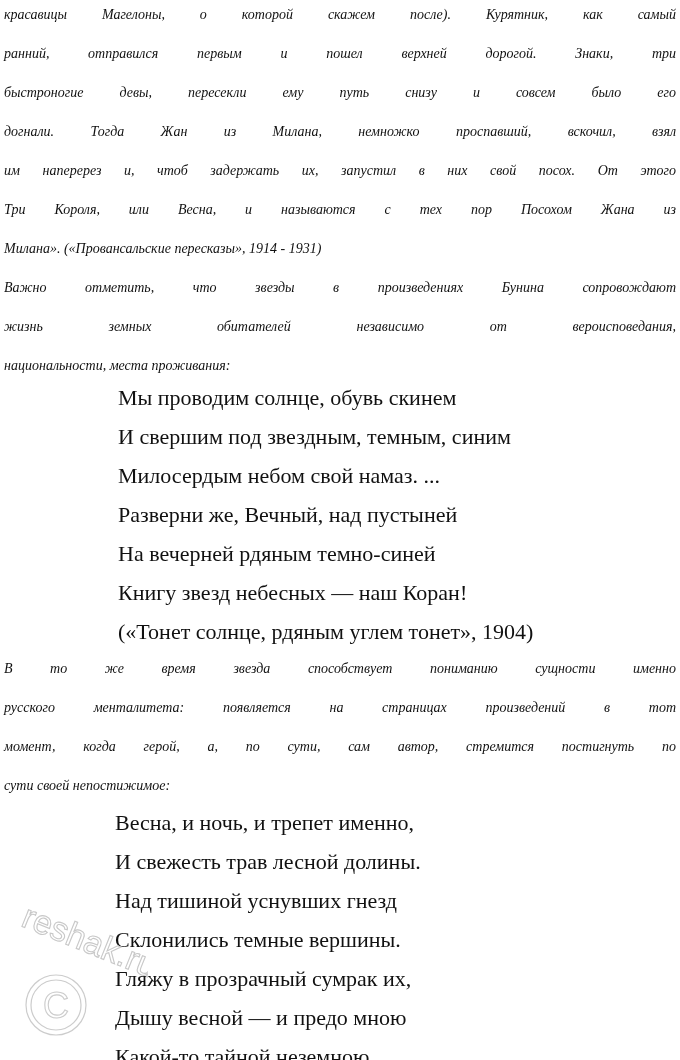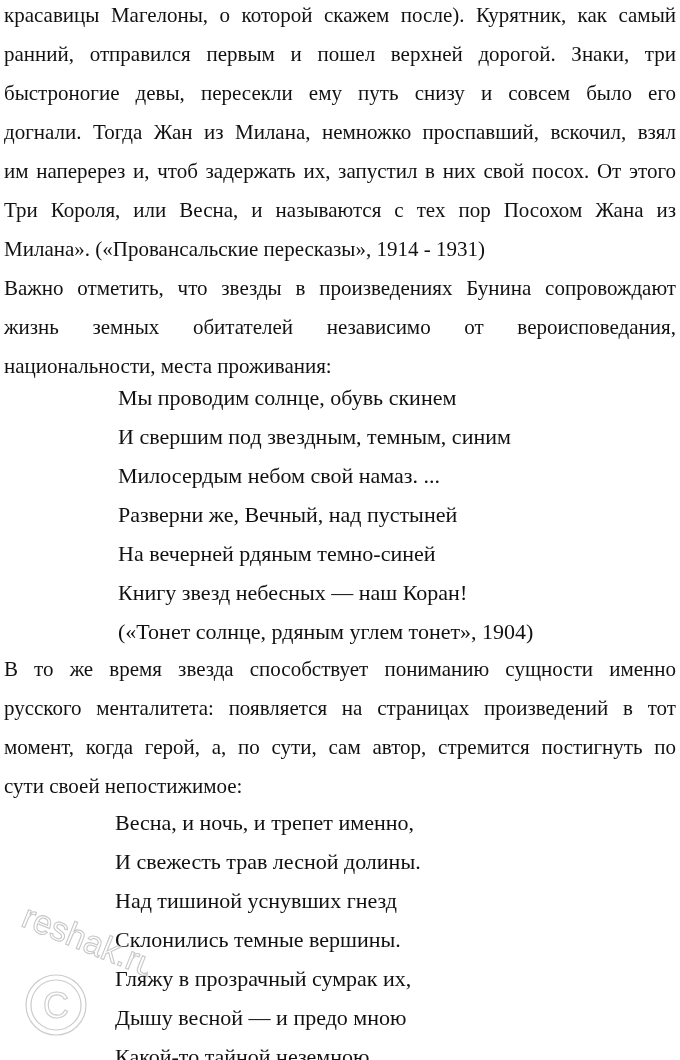--- a/index.html
+++ b/index.html
@@ -18,25 +18,26 @@
     .page {
       position: absolute;
       left: 0;
       top: 0;
       width: 680px;
     }
     .line {
       position: absolute;
       left: 4px;
       width: 672px;
-      font-size: 21px;
+      font-size: 14px;
       line-height: 26px;
       white-space: nowrap;
       text-align: justify;
       text-align-last: justify;
+      font-style: italic;
     }
     .line.last {
       text-align-last: left;
     }
     .verse {
       position: absolute;
       font-size: 22px;
       line-height: 26px;
       white-space: nowrap;
     }

